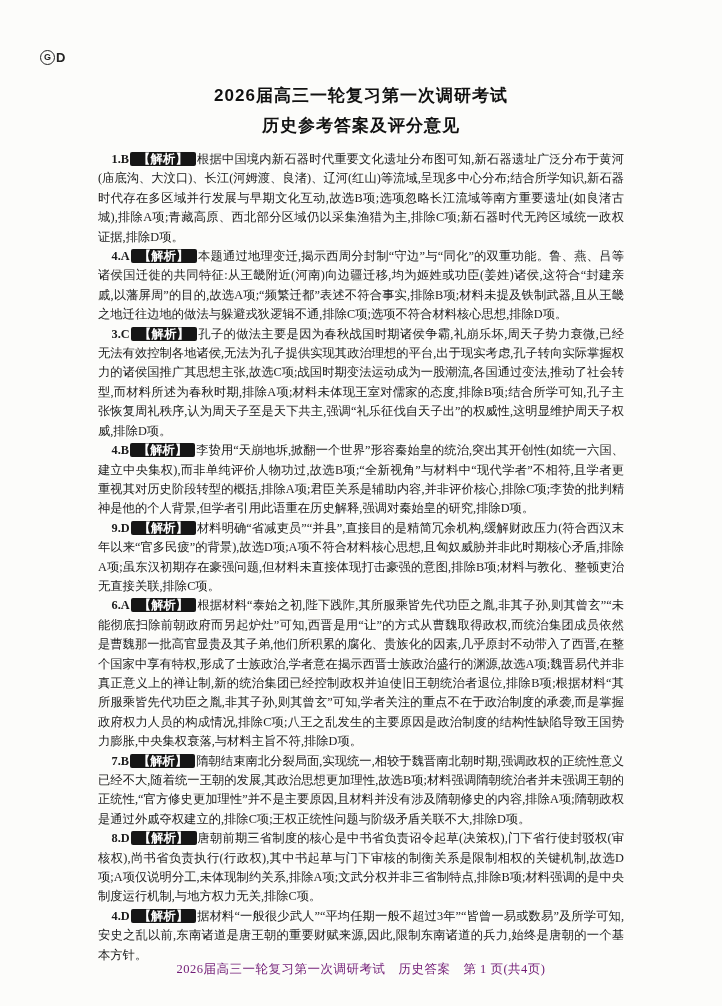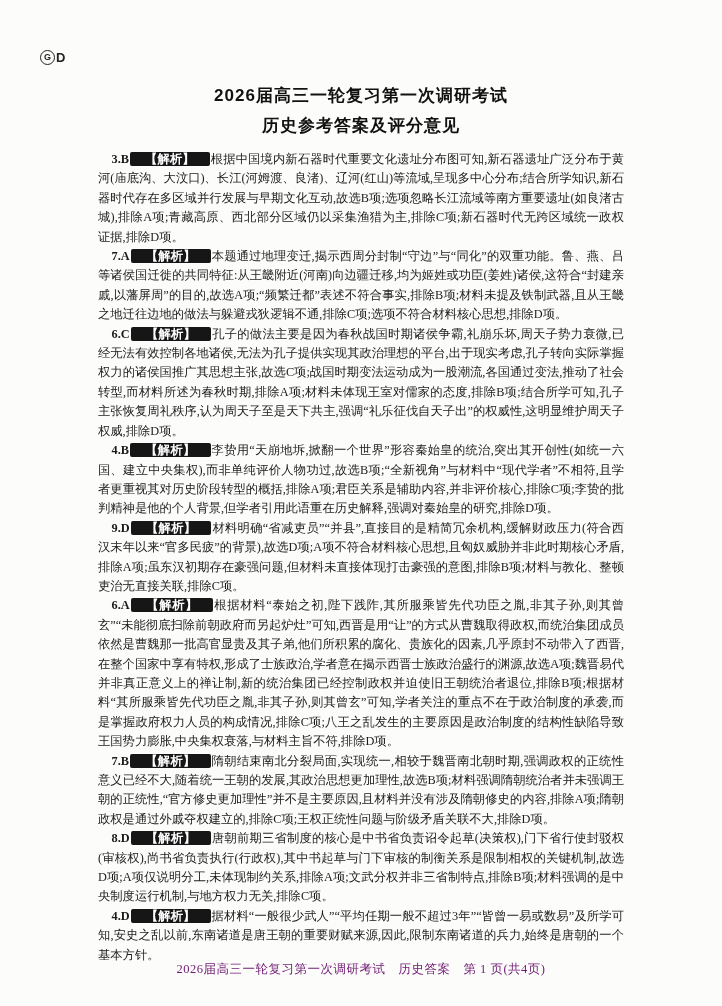--- a/index.html
+++ b/index.html
@@ -35,21 +35,21 @@
   }
   .content {
     margin:13px auto 0; width:526px;
     font-size:12.3px; line-height:19.4px;
     text-align:justify; text-justify:inter-ideograph;
   }
   .answer { text-indent:1.1em; }
   .answer .num { font-weight:bold; }
   .answer .tag {
     background:#161616; color:#ffffff;
-    border-radius:2px; padding:0 15px; margin:0 1px;
+    border-radius:2px; padding:0 8px; margin:0 1px;
     font-weight:bold;
   }
   .footer {
     position:absolute; bottom:28px; left:0; width:100%;
     text-align:center; font-size:12.5px; color:#701a75;
     letter-spacing:0.5px;
   }
 </style>
 </head>
 <body>
@@ -58,25 +58,25 @@
 
   <div class="logo">
     <span class="circ">G</span>
     <span>D</span>
   </div>
 
   <div class="title">2026届高三一轮复习第一次调研考试</div>
   <div class="subtitle">历史参考答案及评分意见</div>
 
   <div class="content" id="answers">
-  <p class="answer"><span class="num">3.B</span><span class="tag">【解析】</span><span class="body">根据中国境内新石器时代重要文化遗址分布图可知,新石器遗址广泛分布于黄河(庙底沟、大汶口)、长江(河姆渡、良渚)、辽河(红山)等流域,呈现多中心分布;结合所学知识,新石器时代存在多区域并行发展与早期文化互动,故选B项;选项忽略长江流域等南方重要遗址(如良渚古城),排除A项;青藏高原、西北部分区域仍以采集渔猎为主,排除C项;新石器时代无跨区域统一政权证据,排除D项。</span></p>
+  <p class="answer"><span class="num">1.B</span><span class="tag">【解析】</span><span class="body">根据中国境内新石器时代重要文化遗址分布图可知,新石器遗址广泛分布于黄河(庙底沟、大汶口)、长江(河姆渡、良渚)、辽河(红山)等流域,呈现多中心分布;结合所学知识,新石器时代存在多区域并行发展与早期文化互动,故选B项;选项忽略长江流域等南方重要遗址(如良渚古城),排除A项;青藏高原、西北部分区域仍以采集渔猎为主,排除C项;新石器时代无跨区域统一政权证据,排除D项。</span></p>
 
-  <p class="answer"><span class="num">7.A</span><span class="tag">【解析】</span><span class="body">本题通过地理变迁,揭示西周分封制“守边”与“同化”的双重功能。鲁、燕、吕等诸侯国迁徙的共同特征:从王畿附近(河南)向边疆迁移,均为姬姓或功臣(姜姓)诸侯,这符合“封建亲戚,以藩屏周”的目的,故选A项;“频繁迁都”表述不符合事实,排除B项;材料未提及铁制武器,且从王畿之地迁往边地的做法与躲避戎狄逻辑不通,排除C项;选项不符合材料核心思想,排除D项。</span></p>
+  <p class="answer"><span class="num">4.A</span><span class="tag">【解析】</span><span class="body">本题通过地理变迁,揭示西周分封制“守边”与“同化”的双重功能。鲁、燕、吕等诸侯国迁徙的共同特征:从王畿附近(河南)向边疆迁移,均为姬姓或功臣(姜姓)诸侯,这符合“封建亲戚,以藩屏周”的目的,故选A项;“频繁迁都”表述不符合事实,排除B项;材料未提及铁制武器,且从王畿之地迁往边地的做法与躲避戎狄逻辑不通,排除C项;选项不符合材料核心思想,排除D项。</span></p>
 
-  <p class="answer"><span class="num">6.C</span><span class="tag">【解析】</span><span class="body">孔子的做法主要是因为春秋战国时期诸侯争霸,礼崩乐坏,周天子势力衰微,已经无法有效控制各地诸侯,无法为孔子提供实现其政治理想的平台,出于现实考虑,孔子转向实际掌握权力的诸侯国推广其思想主张,故选C项;战国时期变法运动成为一股潮流,各国通过变法,推动了社会转型,而材料所述为春秋时期,排除A项;材料未体现王室对儒家的态度,排除B项;结合所学可知,孔子主张恢复周礼秩序,认为周天子至是天下共主,强调“礼乐征伐自天子出”的权威性,这明显维护周天子权威,排除D项。</span></p>
+  <p class="answer"><span class="num">3.C</span><span class="tag">【解析】</span><span class="body">孔子的做法主要是因为春秋战国时期诸侯争霸,礼崩乐坏,周天子势力衰微,已经无法有效控制各地诸侯,无法为孔子提供实现其政治理想的平台,出于现实考虑,孔子转向实际掌握权力的诸侯国推广其思想主张,故选C项;战国时期变法运动成为一股潮流,各国通过变法,推动了社会转型,而材料所述为春秋时期,排除A项;材料未体现王室对儒家的态度,排除B项;结合所学可知,孔子主张恢复周礼秩序,认为周天子至是天下共主,强调“礼乐征伐自天子出”的权威性,这明显维护周天子权威,排除D项。</span></p>
 
   <p class="answer"><span class="num">4.B</span><span class="tag">【解析】</span><span class="body">李贽用“天崩地坼,掀翻一个世界”形容秦始皇的统治,突出其开创性(如统一六国、建立中央集权),而非单纯评价人物功过,故选B项;“全新视角”与材料中“现代学者”不相符,且学者更重视其对历史阶段转型的概括,排除A项;君臣关系是辅助内容,并非评价核心,排除C项;李贽的批判精神是他的个人背景,但学者引用此语重在历史解释,强调对秦始皇的研究,排除D项。</span></p>
 
   <p class="answer"><span class="num">9.D</span><span class="tag">【解析】</span><span class="body">材料明确“省减吏员”“并县”,直接目的是精简冗余机构,缓解财政压力(符合西汉末年以来“官多民疲”的背景),故选D项;A项不符合材料核心思想,且匈奴威胁并非此时期核心矛盾,排除A项;虽东汉初期存在豪强问题,但材料未直接体现打击豪强的意图,排除B项;材料与教化、整顿吏治无直接关联,排除C项。</span></p>
 
   <p class="answer"><span class="num">6.A</span><span class="tag">【解析】</span><span class="body">根据材料“泰始之初,陛下践阼,其所服乘皆先代功臣之胤,非其子孙,则其曾玄”“未能彻底扫除前朝政府而另起炉灶”可知,西晋是用“让”的方式从曹魏取得政权,而统治集团成员依然是曹魏那一批高官显贵及其子弟,他们所积累的腐化、贵族化的因素,几乎原封不动带入了西晋,在整个国家中享有特权,形成了士族政治,学者意在揭示西晋士族政治盛行的渊源,故选A项;魏晋易代并非真正意义上的禅让制,新的统治集团已经控制政权并迫使旧王朝统治者退位,排除B项;根据材料“其所服乘皆先代功臣之胤,非其子孙,则其曾玄”可知,学者关注的重点不在于政治制度的承袭,而是掌握政府权力人员的构成情况,排除C项;八王之乱发生的主要原因是政治制度的结构性缺陷导致王国势力膨胀,中央集权衰落,与材料主旨不符,排除D项。</span></p>
 
   <p class="answer"><span class="num">7.B</span><span class="tag">【解析】</span><span class="body">隋朝结束南北分裂局面,实现统一,相较于魏晋南北朝时期,强调政权的正统性意义已经不大,随着统一王朝的发展,其政治思想更加理性,故选B项;材料强调隋朝统治者并未强调王朝的正统性,“官方修史更加理性”并不是主要原因,且材料并没有涉及隋朝修史的内容,排除A项;隋朝政权是通过外戚夺权建立的,排除C项;王权正统性问题与阶级矛盾关联不大,排除D项。</span></p>
 
   <p class="answer"><span class="num">8.D</span><span class="tag">【解析】</span><span class="body">唐朝前期三省制度的核心是中书省负责诏令起草(决策权),门下省行使封驳权(审核权),尚书省负责执行(行政权),其中书起草与门下审核的制衡关系是限制相权的关键机制,故选D项;A项仅说明分工,未体现制约关系,排除A项;文武分权并非三省制特点,排除B项;材料强调的是中央制度运行机制,与地方权力无关,排除C项。</span></p>

